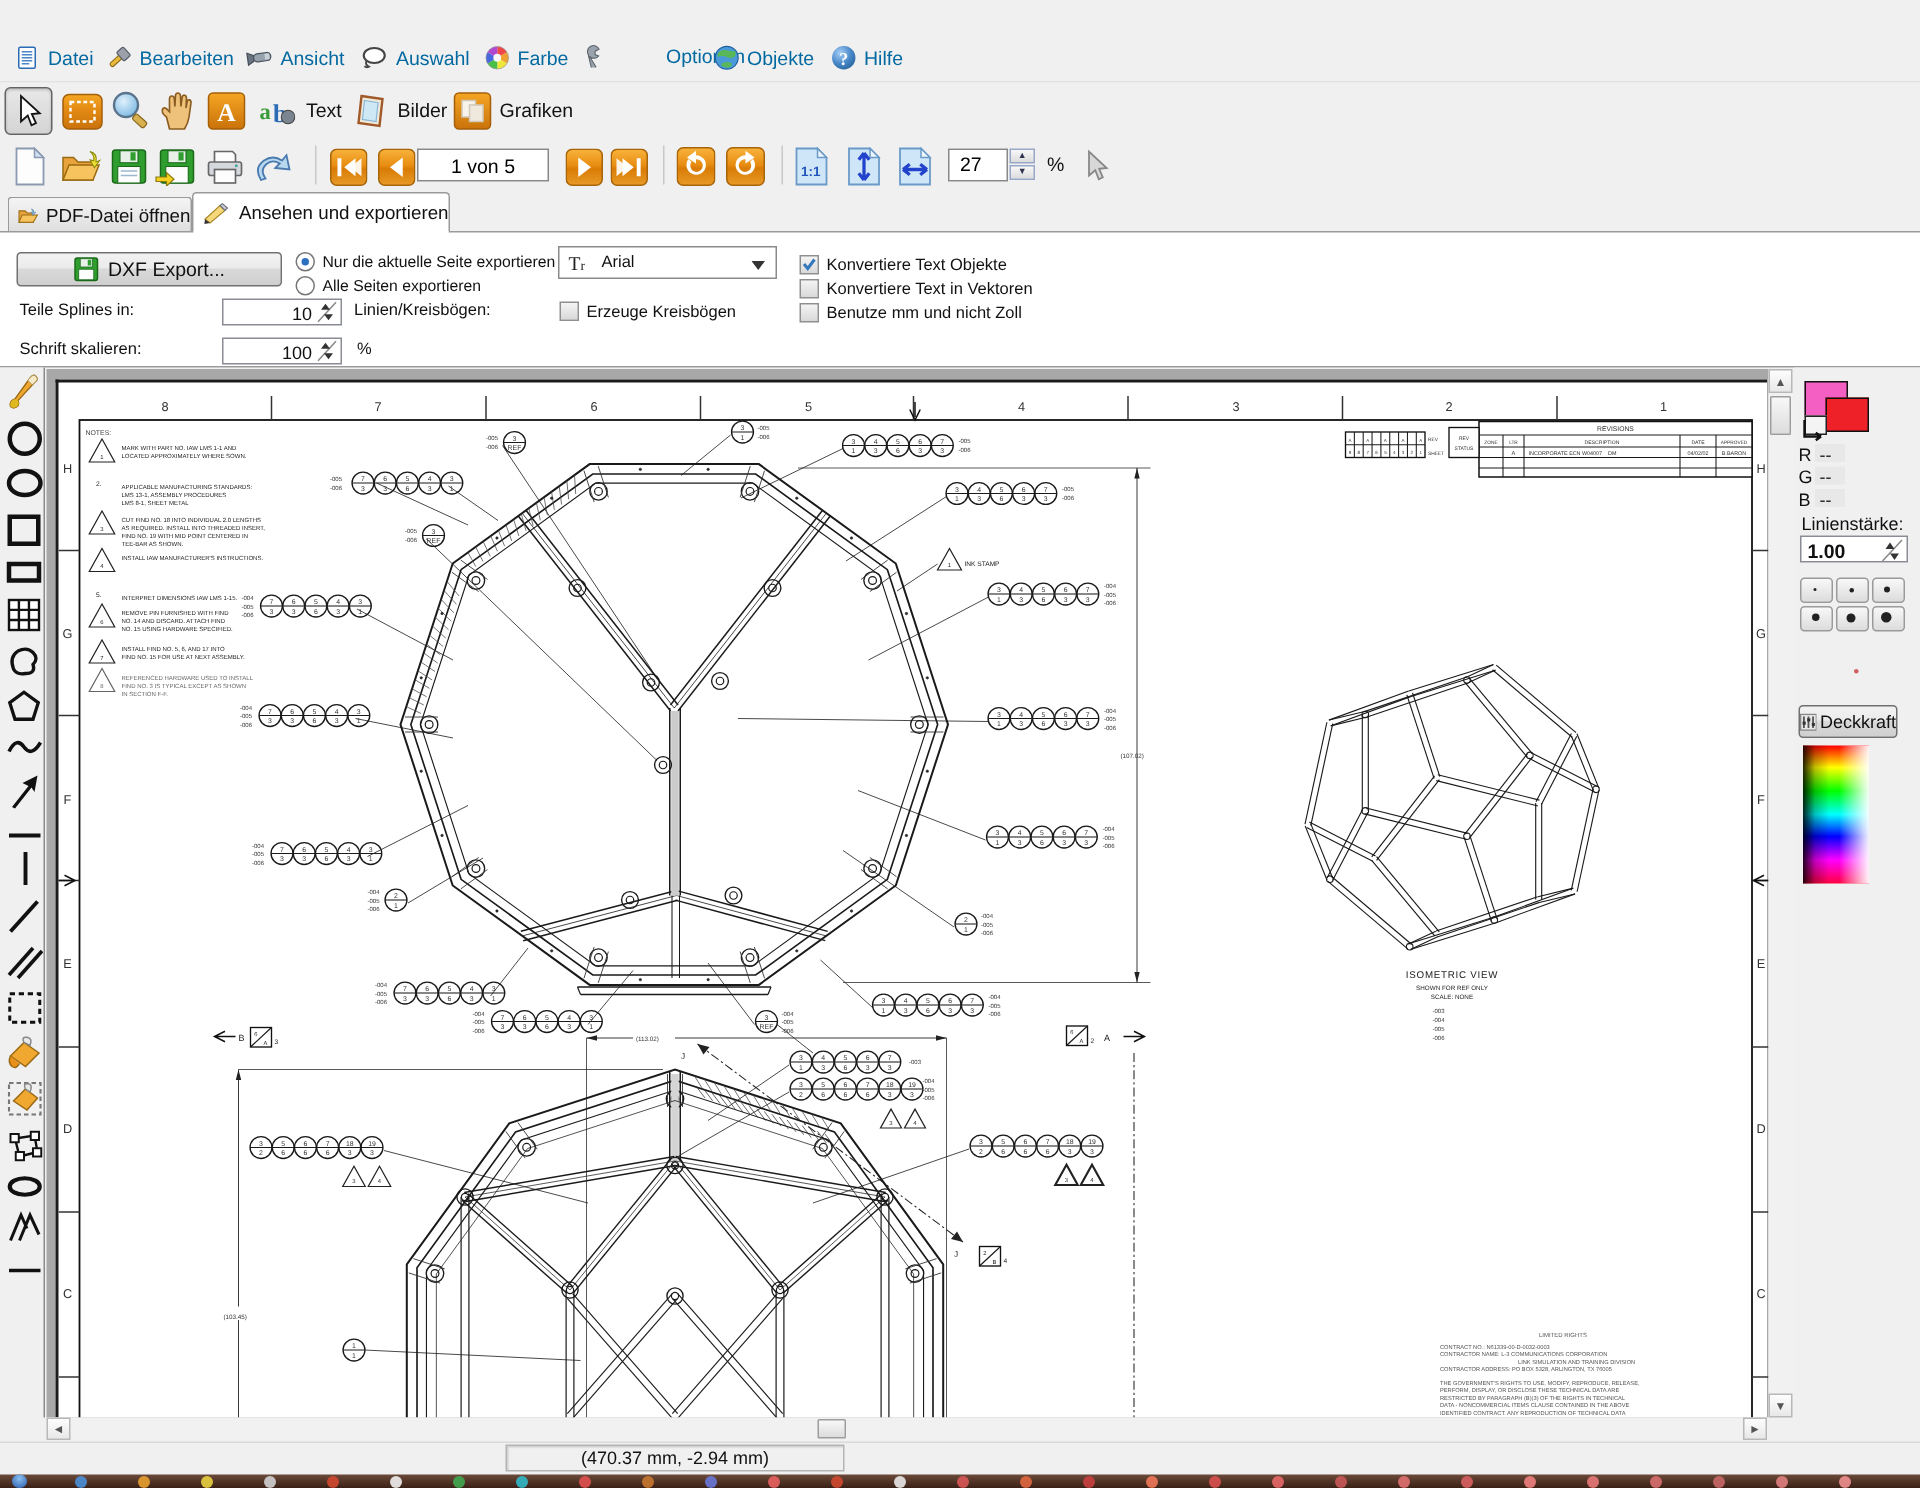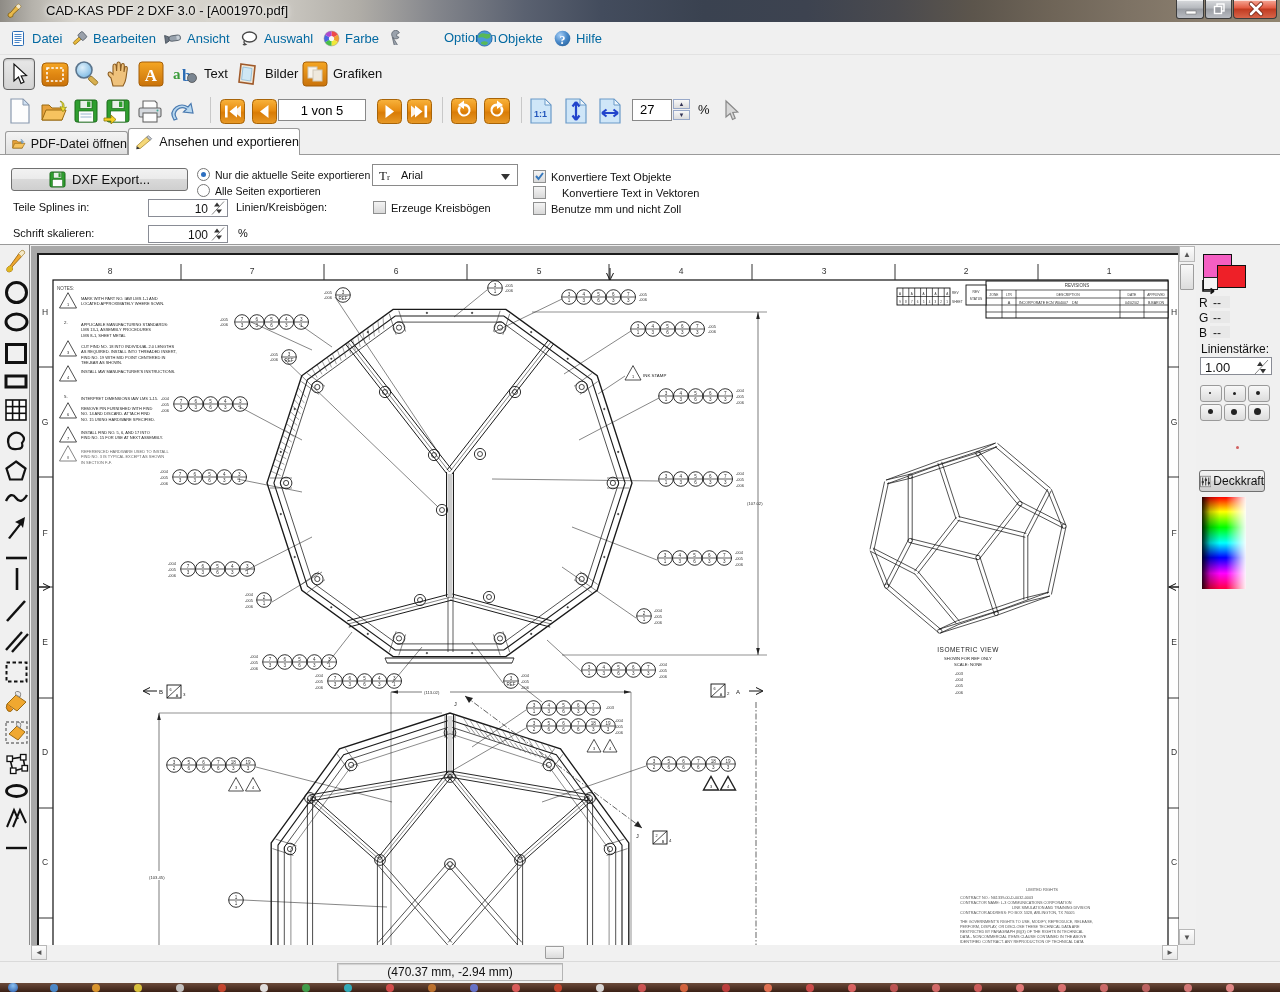--- a/index.html
+++ b/index.html
@@ -44,38 +44,20 @@
 #rpanel{left:1196px;top:245px;width:84px;height:700px;background:#f0f0f0;}
 #hscroll{left:31px;top:945px;width:1148px;height:16px;background:#f1f1f1;}
 #statusbar{left:0;top:961px;width:1280px;height:22px;background:#f0f0f0;border-top:1px solid #dadada;}
 #statusfield{left:337px;top:963px;width:226px;height:18px;border:1px solid #b4b4b4;box-shadow:inset 1px 1px 1px #00000022;font-size:12px;color:#111;text-align:center;line-height:17px;background:#f0f0f0;}
 #taskbar{left:0;top:983px;width:1280px;height:9px;background:linear-gradient(180deg,#4a2a20,#2a150f);}
 .sbtn{position:absolute;background:linear-gradient(180deg,#fdfdfd,#e8e8e8);border:1px solid #b8b8b8;}
 .sthumb{position:absolute;background:linear-gradient(180deg,#f8f8f8,#dcdcdc);border:1px solid #9d9d9d;border-radius:1px;}
 .arrowglyph{font-size:8px;color:#555;line-height:15px;text-align:center;display:block;}
 </style></head><body>
 <div id="app">
-    <div id="titlebar" class="abs">
-      <div class="abs" style="left:7px;top:3px;"><svg width="17" height="16" viewBox="0 0 17 16">
-          <path d="M1,13 Q0.5,10 3.5,9.5 L10,2 Q11.5,0.5 13,2 Q14.5,3.5 13,5 L6,11.5 Q7,14 3,14.5 Z" fill="#e8b84a" stroke="#7a5a10" stroke-width="0.8"></path>
-          <path d="M10,2 Q11.5,0.5 13,2 Q14.5,3.5 13,5 L11.8,6 L9,3.2 Z" fill="#f2ead0"></path>
-        </svg></div>
-      <div class="ttl">CAD-KAS PDF 2 DXF 3.0 - [A001970.pdf]</div>
-      <div class="winbtn abs" style="left:1176px;width:28px;border-radius:0 0 3px 3px;"><svg width="28" height="18" viewBox="0 0 28 18">
-          <rect x="9" y="11" width="10" height="3" fill="#fff" stroke="#666" stroke-width="0.5"></rect>
-        </svg></div>
-      <div class="winbtn abs" style="left:1205px;width:27px;border-radius:0 0 3px 3px;"><svg width="27" height="18" viewBox="0 0 27 18">
-          <rect x="11" y="4" width="7" height="7" fill="none" stroke="#fff" stroke-width="1.4"></rect>
-          <rect x="8.5" y="6.5" width="7" height="7" fill="#9a9da3" stroke="#fff" stroke-width="1.4"></rect>
-        </svg></div>
-      <div class="winbtn close abs" style="left:1233px;width:44px;border-radius:0 0 4px 4px;"><svg width="44" height="18" viewBox="0 0 44 18">
-          <path d="M17,4 L27,14 M27,4 L17,14" stroke="#7a2a1a" stroke-width="4.5" stroke-linecap="round"></path>
-          <path d="M17,4 L27,14 M27,4 L17,14" stroke="#fff" stroke-width="2.6" stroke-linecap="round"></path>
-        </svg></div>
-    </div>
     <div id="menubar" class="abs">
       <div class="mi abs" style="left:10px;top:8px;">
         <svg width="17" height="17" viewBox="0 0 17 17">
           <rect x="2.5" y="1.5" width="11" height="14" rx="1" fill="#fdfdfd" stroke="#2b6cb5"></rect>
           <g stroke="#4a86c8" stroke-width="1">
             <line x1="4.5" y1="4.5" x2="11.5" y2="4.5"></line>
             <line x1="4.5" y1="6.5" x2="11.5" y2="6.5"></line>
             <line x1="4.5" y1="8.5" x2="11.5" y2="8.5"></line>
             <line x1="4.5" y1="10.5" x2="11.5" y2="10.5"></line>
             <line x1="4.5" y1="12.5" x2="9.5" y2="12.5"></line>
@@ -456,21 +438,21 @@
     <div class="abs" style="left:533px;top:170px;display:flex;align-items:center;">
       <span class="chk" style="position:relative;">
         <svg width="11" height="11" viewBox="0 0 11 11" style="position:absolute;left:0;top:0;">
           <path d="M2,5 L4.5,8 L9,2" stroke="#3678bd" stroke-width="2" fill="none"></path>
         </svg>
       </span>
       <span class="lbl" style="margin-left:5px;">Konvertiere Text Objekte</span>
     </div>
     <div class="abs" style="left:533px;top:186px;display:flex;align-items:center;">
       <span class="chk" style="position:relative;"></span>
-      <span class="lbl" style="margin-left:16px;">Konvertiere Text in Vektoren</span>
+      <span class="lbl" style="margin-left:5px;">Konvertiere Text in Vektoren</span>
     </div>
     <div class="abs" style="left:533px;top:202px;display:flex;align-items:center;">
       <span class="chk" style="position:relative;"></span>
       <span class="lbl" style="margin-left:5px;">Benutze mm und nicht Zoll</span>
     </div>
     <div class="abs lbl" style="left:13px;top:201px;">Teile Splines in:</div>
     <div class="abs spinbox" style="left:148px;top:199px;width:80px;height:18px;">
       <span style="position:absolute;right:19px;top:2px;font-size:12px;">10</span>
       <svg width="16" height="16" style="position:absolute;right:1px;top:0;" viewBox="0 0 16 15">
         <line x1="14" y1="1" x2="2" y2="14" stroke="#888"></line>
@@ -1542,21 +1524,21 @@
       <div class="abs" style="left:4px;top:33px;"><svg width="22" height="20" viewBox="0 0 22 20">
           <path d="M3,2 L3,13 L14,13 M14,13 L10.5,10.5 M14,13 L10.5,15.5" stroke="#111" stroke-width="1.6" fill="none"></path>
         </svg></div>
       <div class="abs lbl" style="left:3px;top:51px;font-size:12px;">R</div>
       <div class="abs" style="left:14px;top:51px;width:20px;height:12px;background:#e8e8e8;font-size:12px;color:#222;padding-left:3px;">--</div>
       <div class="abs lbl" style="left:3px;top:66px;font-size:12px;">G</div>
       <div class="abs" style="left:14px;top:66px;width:20px;height:12px;background:#e8e8e8;font-size:12px;color:#222;padding-left:3px;">--</div>
       <div class="abs lbl" style="left:3px;top:81px;font-size:12px;">B</div>
       <div class="abs" style="left:14px;top:81px;width:20px;height:12px;background:#e8e8e8;font-size:12px;color:#222;padding-left:3px;">--</div>
       <div class="abs lbl" style="left:5px;top:97px;font-size:12px;">Linienstärke:</div>
-      <div class="abs spinbox" style="left:4px;top:112px;width:72px;height:18px;">
+      <div class="abs spinbox" style="left:4px;top:112px;width:72px;height:18px;font-weight:bold;">
         <span style="position:absolute;left:4px;top:2px;font-size:13px;">1.00</span>
         <svg width="17" height="17" viewBox="0 0 17 17" style="position:absolute;right:1px;top:1px;">
           <line x1="15" y1="1" x2="2" y2="15" stroke="#888"></line>
           <path d="M4,7 L7,2.6 L10,7 Z" fill="#333"></path>
           <path d="M7,10 L13,10 L10,14.4 Z" fill="#333"></path>
         </svg>
       </div>
       <div class="abs" style="left:4px;top:140px;width:22px;height:17px;border:1px solid #9a9a9a;border-radius:3px;background:linear-gradient(180deg,#f8f8f8,#dcdcdc);"></div>
       <div class="abs" style="left:13px;top:147px;width:2px;height:2px;border-radius:50%;background:#222;"></div>
       <div class="abs" style="left:28px;top:140px;width:22px;height:17px;border:1px solid #9a9a9a;border-radius:3px;background:linear-gradient(180deg,#f8f8f8,#dcdcdc);"></div>

